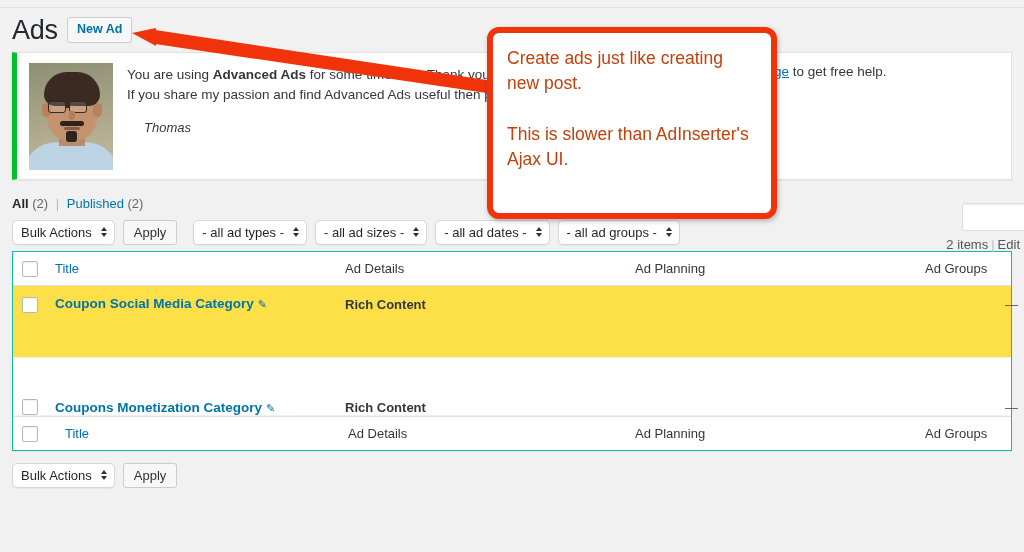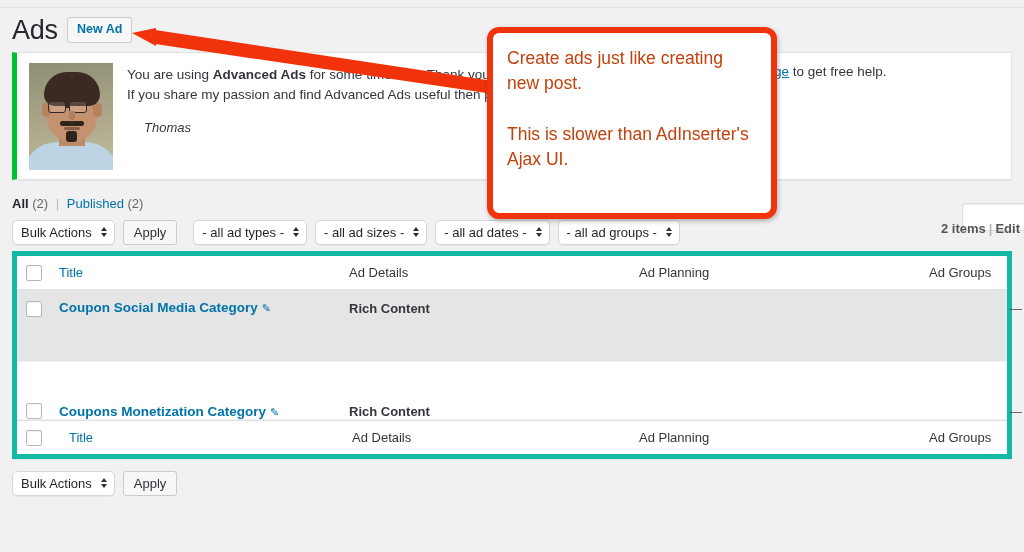--- a/index.html
+++ b/index.html
@@ -195,50 +195,49 @@
     color: #2c3338;
     height: 25px;
     padding: 0 10px;
     cursor: pointer;
     font-family: "Liberation Sans", sans-serif;
   }
 
   #items-count {
     position: absolute;
     right: 4px;
-    top: 4px;
+    top: 20px;
     font-size: 13px;
     color: #555;
     white-space: nowrap;
-    font-weight: bold;
   }
   #items-count .bar { color: #bbb; margin: 0 3px; }
   #items-count .editlink { color: #555; }
 
   
   #list-table {
     margin: 4px 12px 0 12px;
     background: #fff;
-    border: 5px solid #14b8a6;
+    border: 1px solid #14b8a6;
     border-radius: 0;
     box-shadow: 0 1px 1px rgba(0,0,0,.04);
   }
   .lt-row { display: flex; align-items: flex-start; width: 100%; }
   .lt-head {
     border-bottom: 1px solid #e1e1e1;
     height: 34px;
     align-items: center;
   }
   .lt-foot {
     border-top: 1px solid #e1e1e1;
     height: 34px;
     align-items: center;
   }
   .lt-data { border-bottom: 1px solid #f0f0f0; }
-  .lt-data.alt { background: #e5e5e5; }
+  .lt-data.alt { background: #fde047; }
 
   .col-cb     { flex: 0 0 42px; padding-left: 9px; display:flex; align-items:flex-start; }
   .col-title  { flex: 0 0 290px; }
   .col-detail { flex: 0 0 290px; }
   .col-plan   { flex: 0 0 290px; }
   .col-groups { flex: 1 1 auto; }
 
   .lt-head .col-title  { flex: 0 0 290px; }
   .lt-head .col-detail { flex: 0 0 290px; }
 

